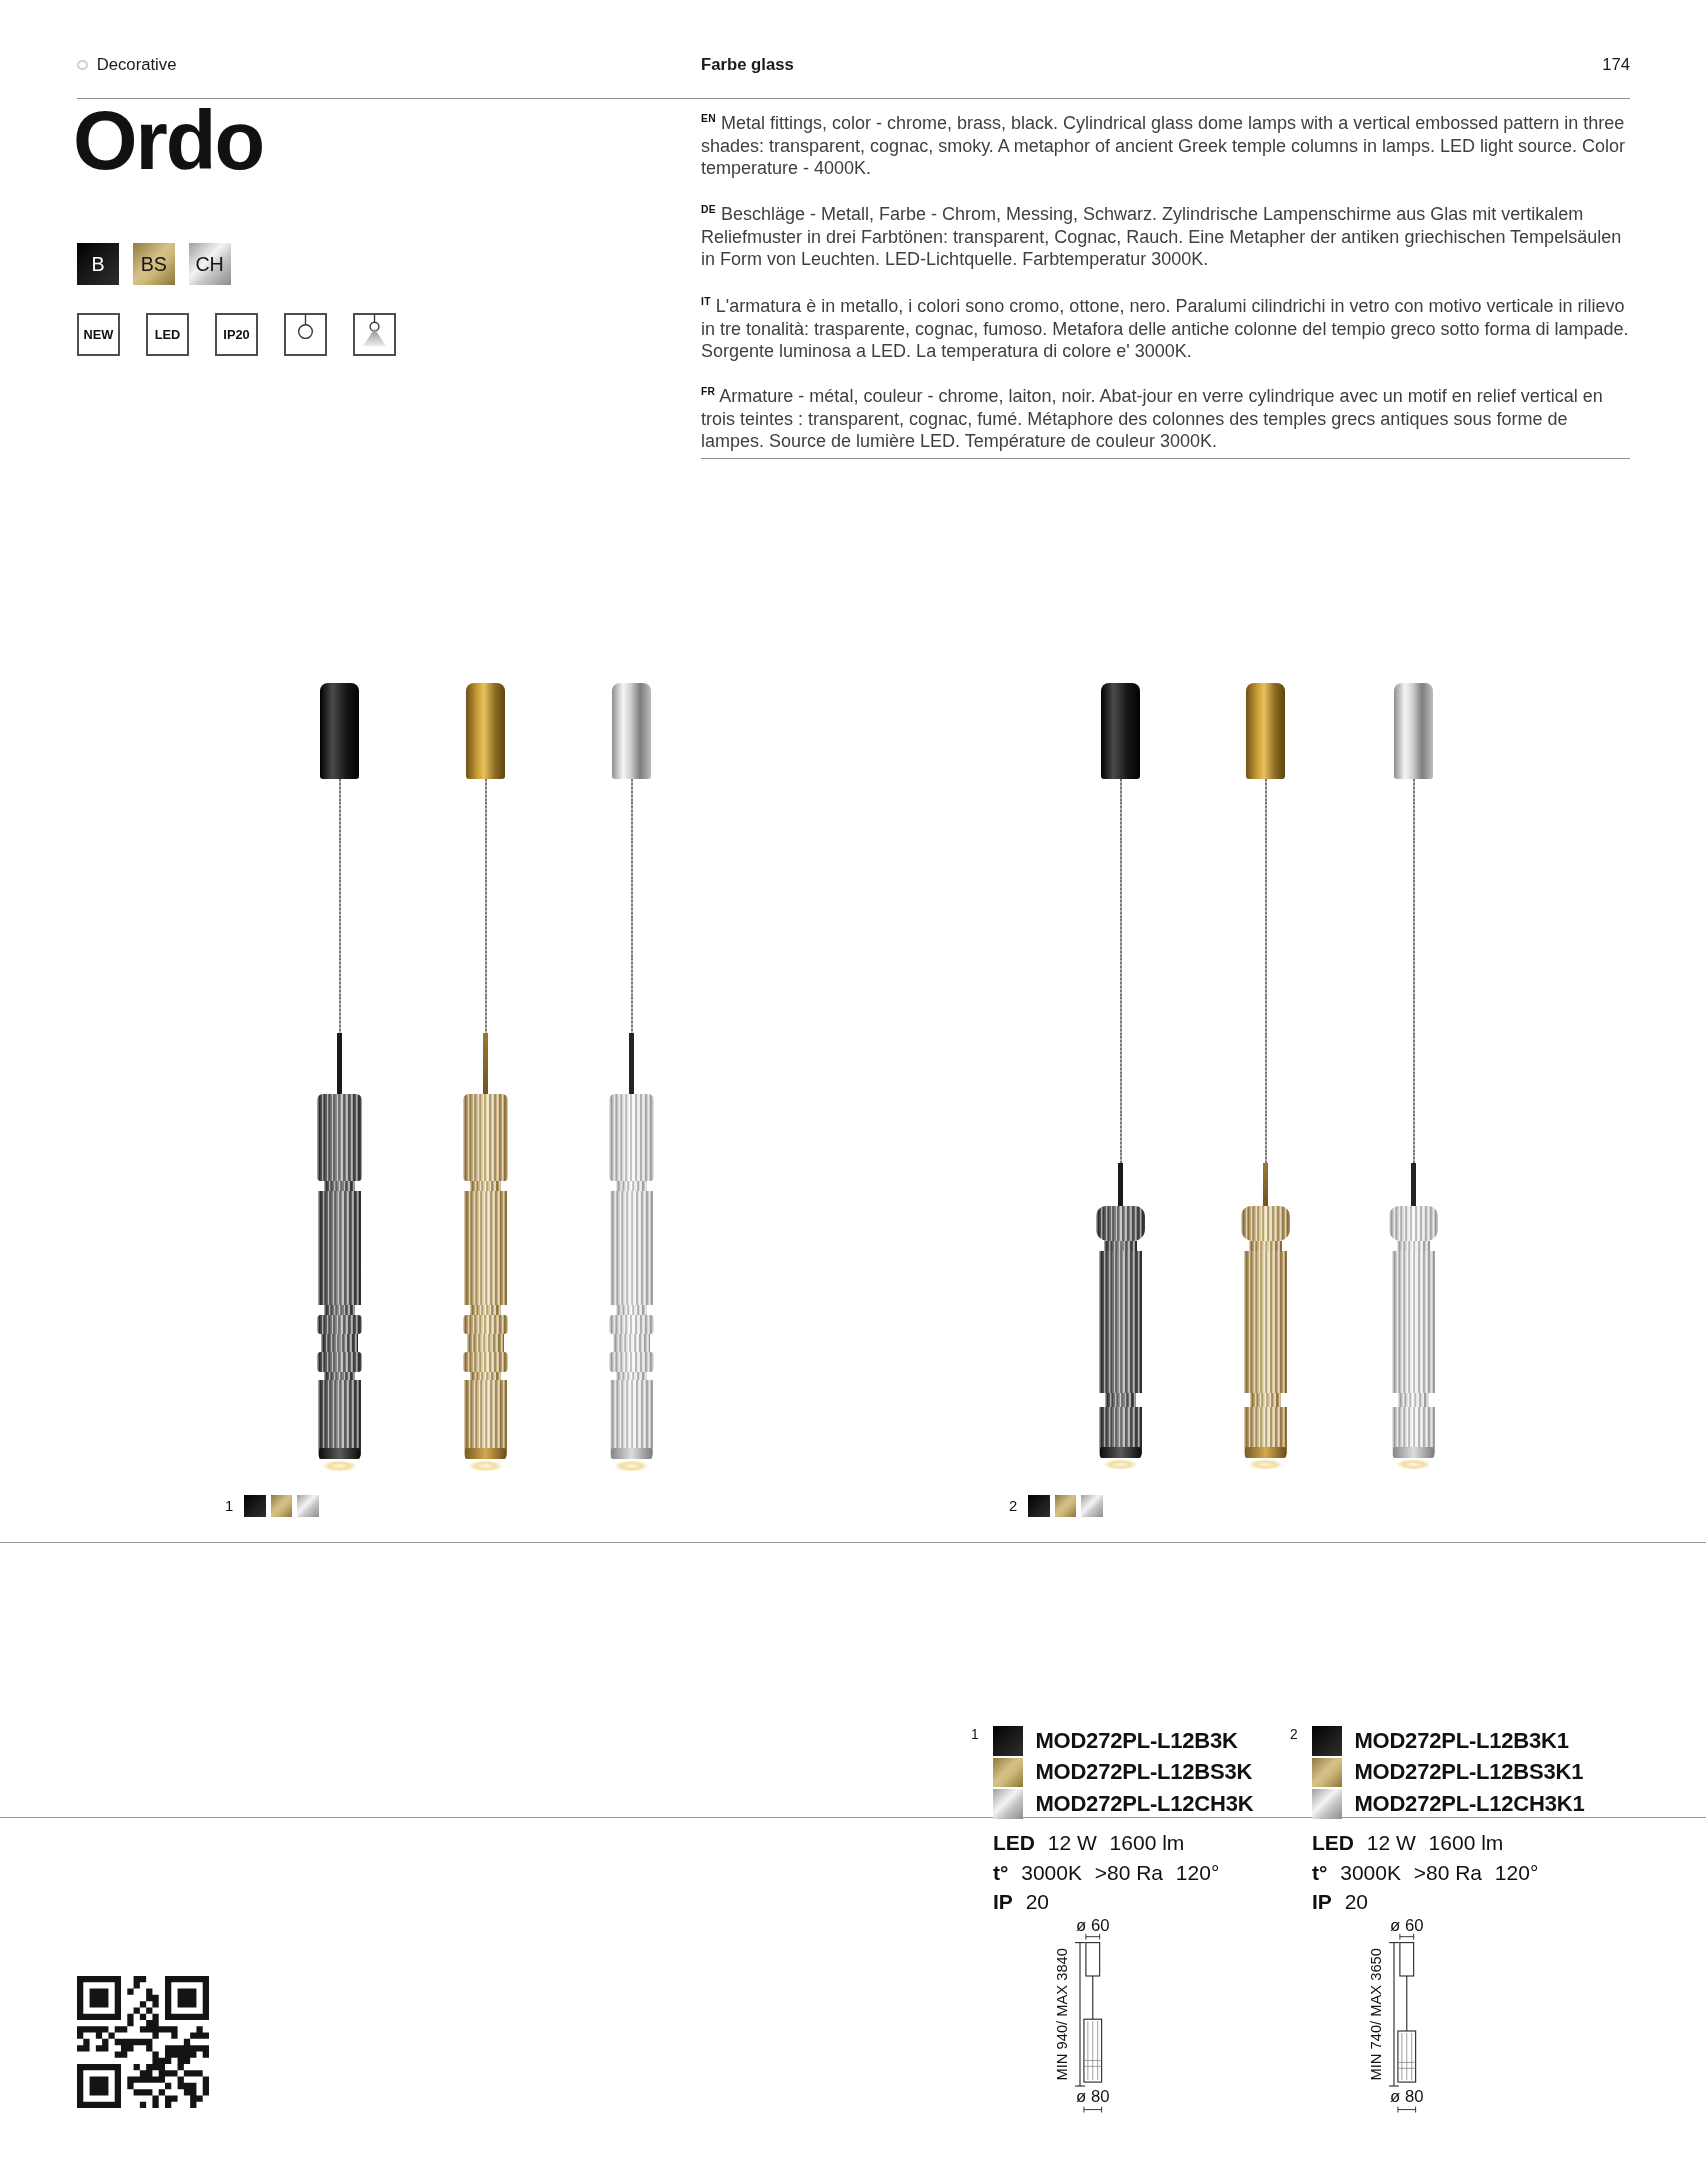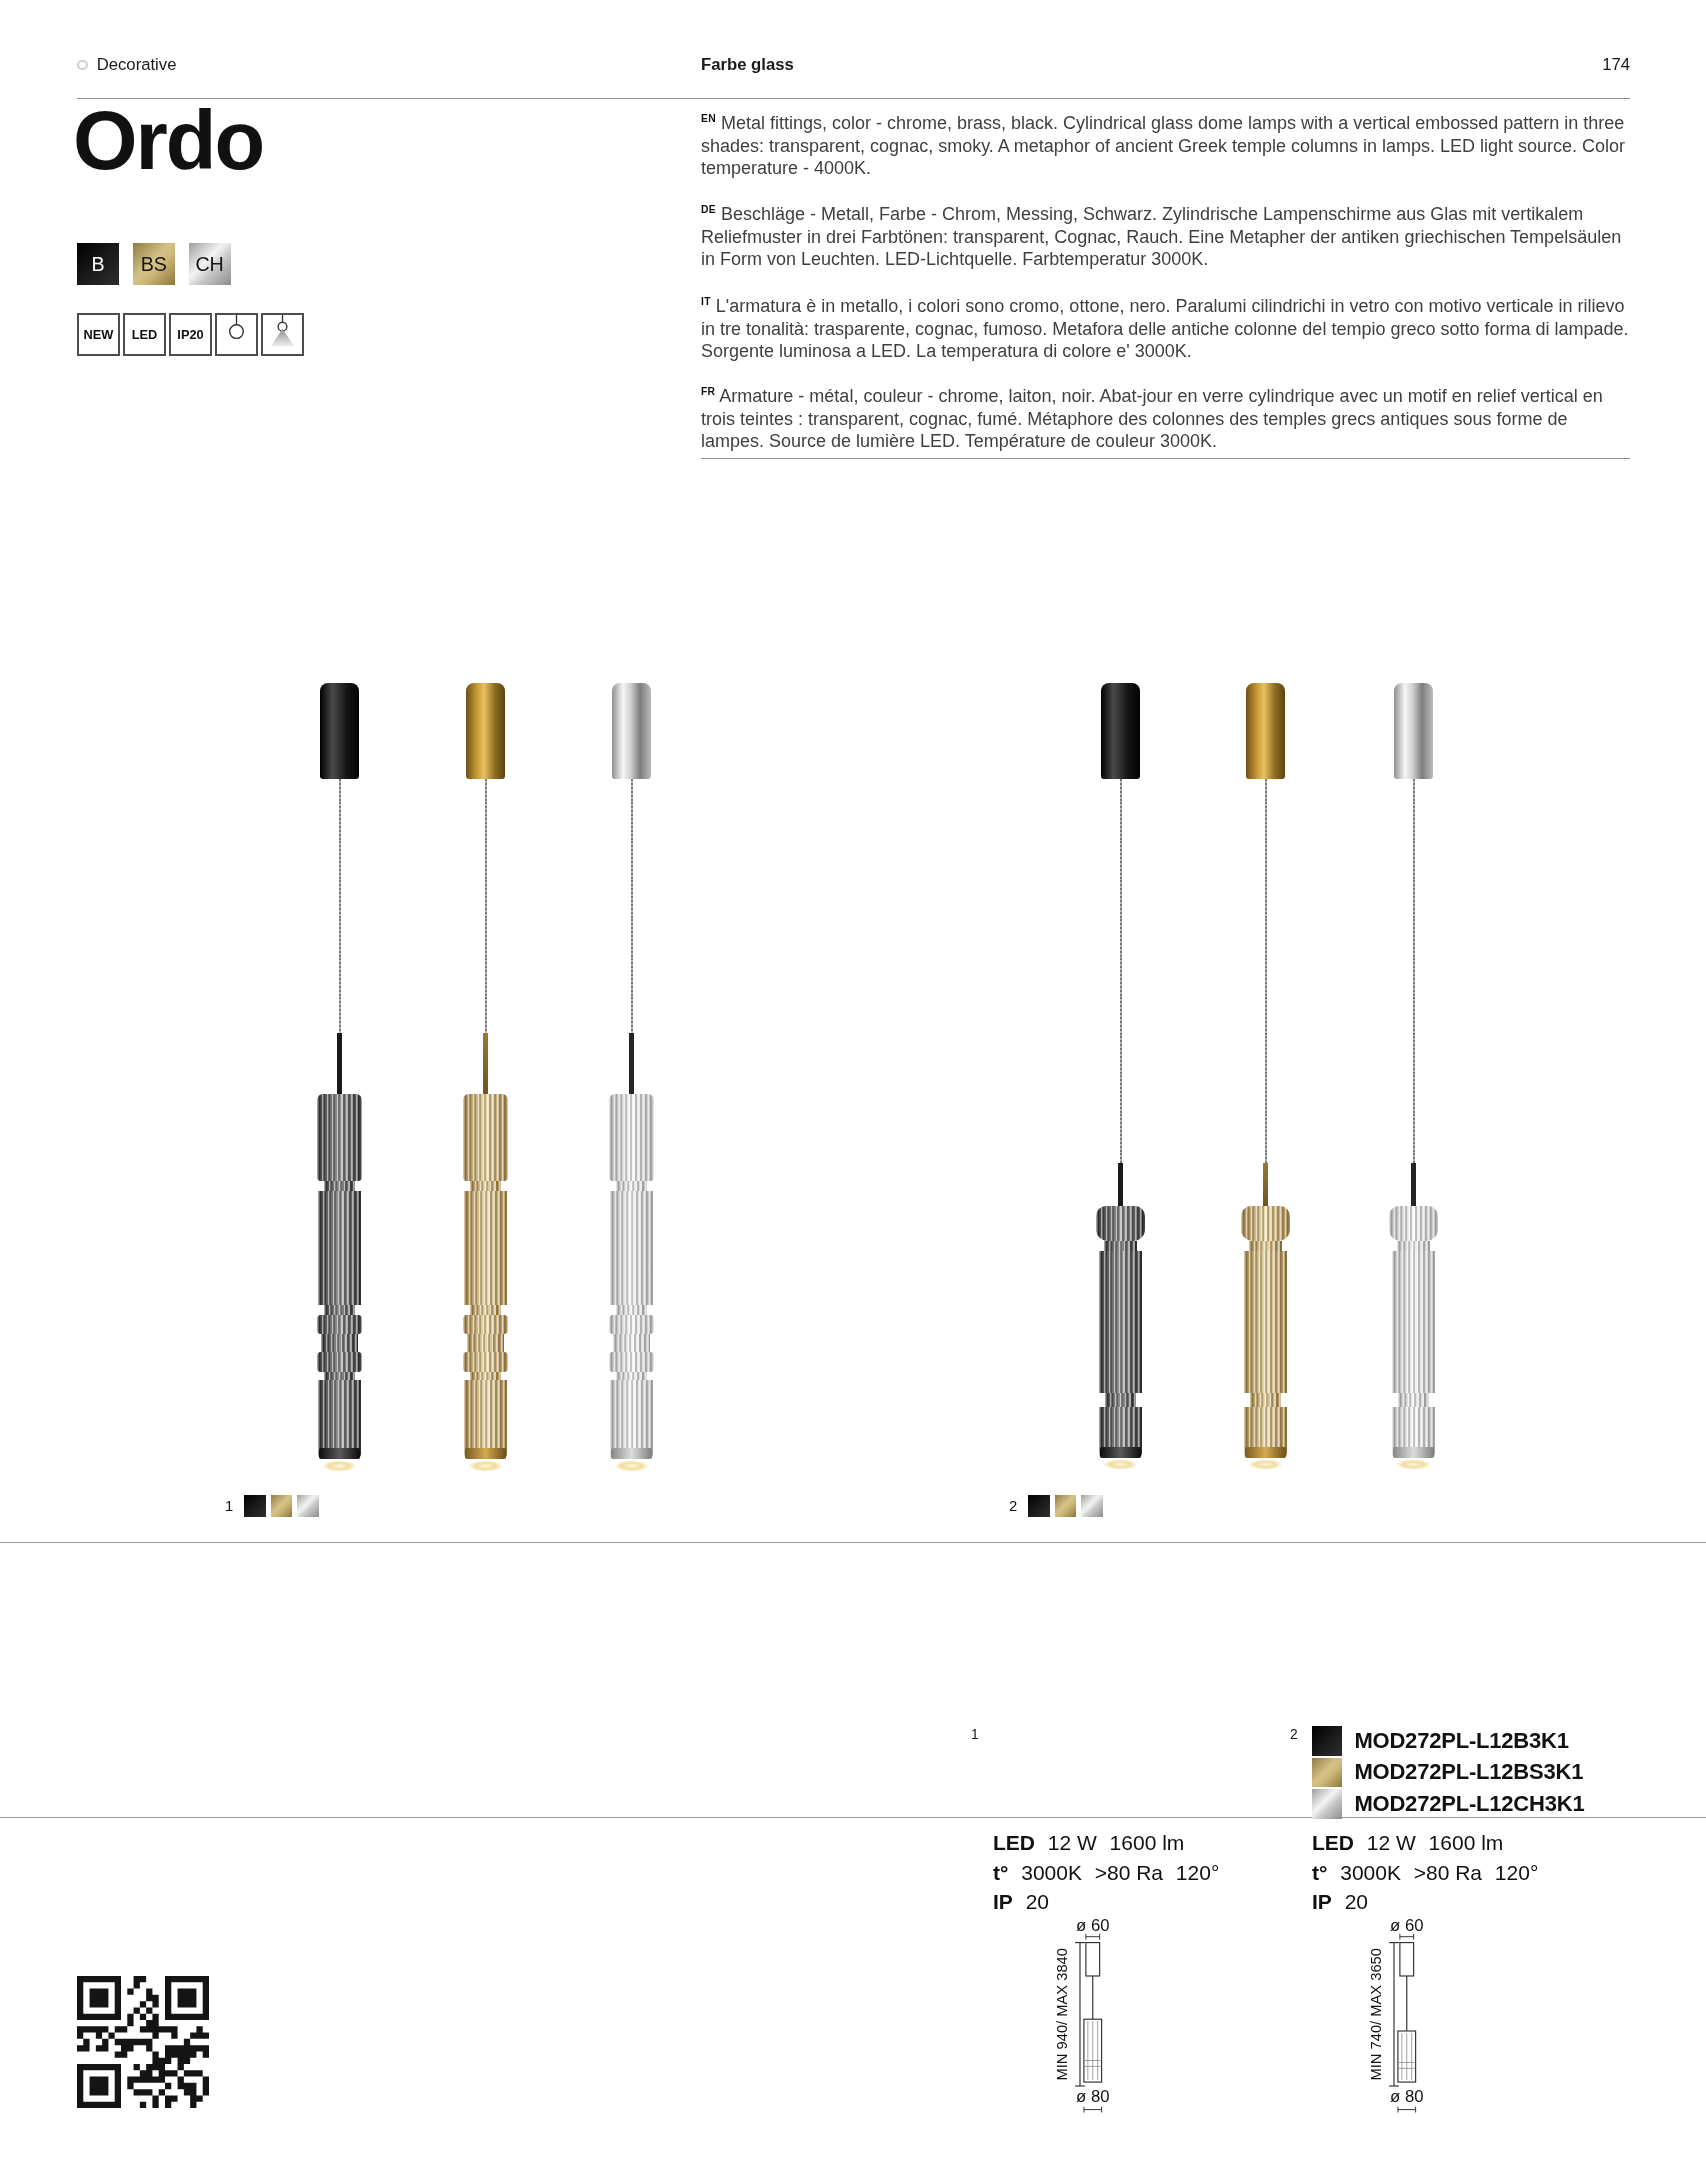--- a/index.html
+++ b/index.html
@@ -15,21 +15,21 @@
   .hdr-rule{left:77px;top:98px;width:1553px;height:1px;background:#8e8e8e;}
 
   
   .title{left:73px;top:99px;font-size:83px;font-weight:800;letter-spacing:-2px;line-height:1;}
   .swatch-row{left:77px;top:243px;display:flex;gap:13.8px;}
   .swatch{width:42px;height:42px;display:flex;align-items:center;justify-content:center;
           font-size:19.7px;box-sizing:border-box;}
   .sw-b{background:linear-gradient(135deg,#000 0%,#1c1c1c 55%,#2e2e2e 100%);color:#fff;}
   .sw-bs{background:linear-gradient(135deg,#8f7a3e 0%,#d6c289 45%,#cdb879 60%,#8a7438 100%);color:#161616;text-align:right;}
   .sw-ch{background:linear-gradient(135deg,#9e9e9e 0%,#f4f4f4 42%,#c6c6c6 62%,#8d8d8d 100%);color:#161616;}
-  .badge-row{left:77px;top:313px;display:flex;gap:3px;}
+  .badge-row{left:77px;top:313px;display:flex;gap:26px;}
   .badge{width:43px;height:43px;border:2px solid #4d4d4d;box-sizing:border-box;background:#fff;
          display:flex;align-items:center;justify-content:center;font-size:12.8px;font-weight:bold;color:#111;}
 
   
   .desc{left:701px;width:929px;font-size:18px;line-height:22.7px;color:#3f3f3f;margin:0;}
   .desc sup{font-size:10.3px;font-weight:bold;color:#111;letter-spacing:0.3px;}
   .desc-rule{left:701px;top:458px;width:929px;height:1px;background:#8e8e8e;}
 
   
   .lamp{top:683px;width:49px;}
@@ -248,20 +248,34 @@
     <span class="num">2</span>
     <span class="mini-sw sw-b"></span>
     <span class="mini-sw sw-bs"></span>
     <span class="mini-sw sw-ch"></span>
   </div>
 
   <div class="abs rule-full" style="top:1542px"></div>
   <div class="abs rule-full" style="top:1817px"></div>
 
   <div class="abs lst-sup" style="left:971px;top:1727px">1</div>
+  <div class="abs codes" style="left:993px;top:1726px">
+    <div class="code-row">
+      <span class="code-sw sw-b"></span>
+      <span class="code-txt">MOD272PL-L12B3K</span>
+    </div>
+    <div class="code-row">
+      <span class="code-sw sw-bs"></span>
+      <span class="code-txt">MOD272PL-L12BS3K</span>
+    </div>
+    <div class="code-row">
+      <span class="code-sw sw-ch"></span>
+      <span class="code-txt">MOD272PL-L12CH3K</span>
+    </div>
+  </div>
 
   <div class="abs lst-sup" style="left:1290px;top:1727px">2</div>
   <div class="abs codes" style="left:1312px;top:1726px">
     <div class="code-row">
       <span class="code-sw sw-b"></span>
       <span class="code-txt">MOD272PL-L12B3K1</span>
     </div>
     <div class="code-row">
       <span class="code-sw sw-bs"></span>
       <span class="code-txt">MOD272PL-L12BS3K1</span>

